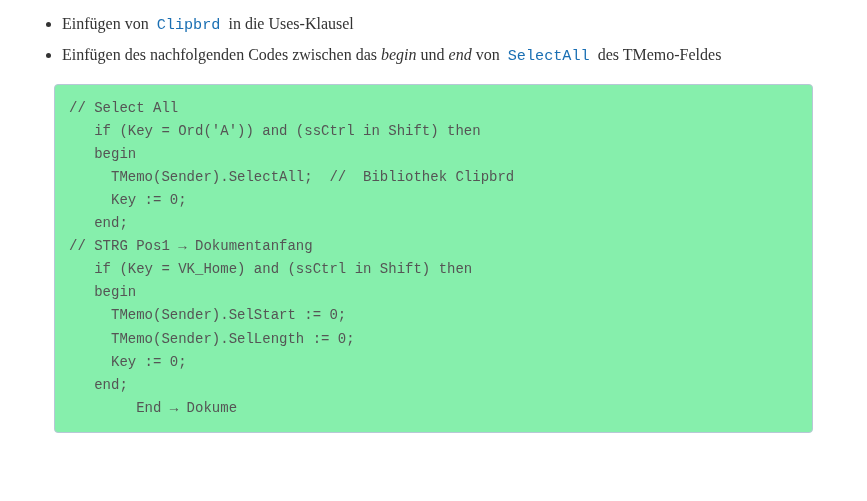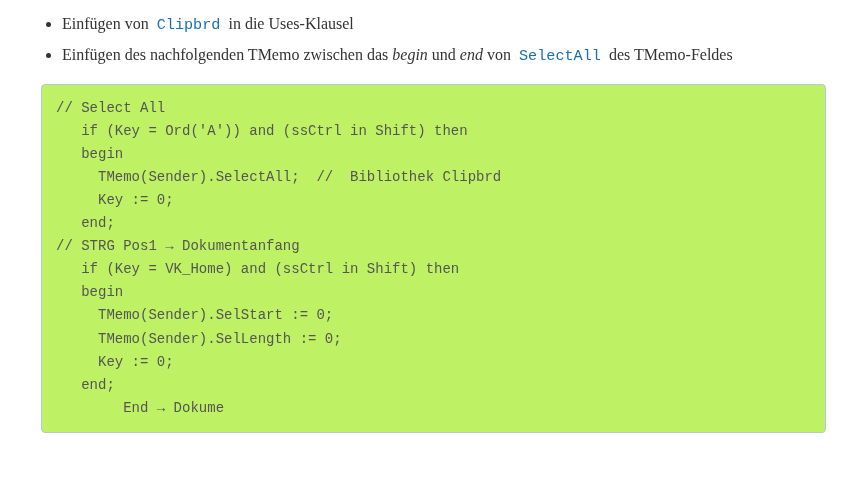--- a/index.html
+++ b/index.html
@@ -34,42 +34,42 @@
     font-size: 0.95em;
     padding: 0 4px;
   }
   em {
     font-style: italic;
   }
   pre.codeblock {
     border: 1px solid #b7c7d6;
     border-radius: 4px;
     padding: 12px 14px;
-    background: #bef264;
+    background: #86efac;
     font-family: 'Courier New', monospace;
     font-size: 14px;
     line-height: 1.65;
     color: #555;
     white-space: pre;
     overflow: hidden;
-    margin: 3px;
+    margin: 16px;
   }
 </style>
 </head>
 <body>
 
 <div class="page">
 
 
   <ul>
     <li>
       <span>Einfügen von </span><span class="inline-code">Clipbrd</span><span> in die Uses-Klausel</span>
     </li>
     <li>
-      <span>Einfügen des nachfolgenden TMemo zwischen das </span><em>begin</em><span> und </span><em>end</em><span> von </span><span class="inline-code">SelectAll</span><span> des TMemo-Feldes</span>
+      <span>Einfügen des nachfolgenden Codes zwischen das </span><em>begin</em><span> und </span><em>end</em><span> von </span><span class="inline-code">SelectAll</span><span> des TMemo-Feldes</span>
     </li>
   </ul>
 
   <pre class="codeblock">// Select All
    if (Key = Ord('A')) and (ssCtrl in Shift) then
    begin
      TMemo(Sender).SelectAll;  //  Bibliothek Clipbrd
      Key := 0;
    end;
 // STRG Pos1 → Dokumentanfang

